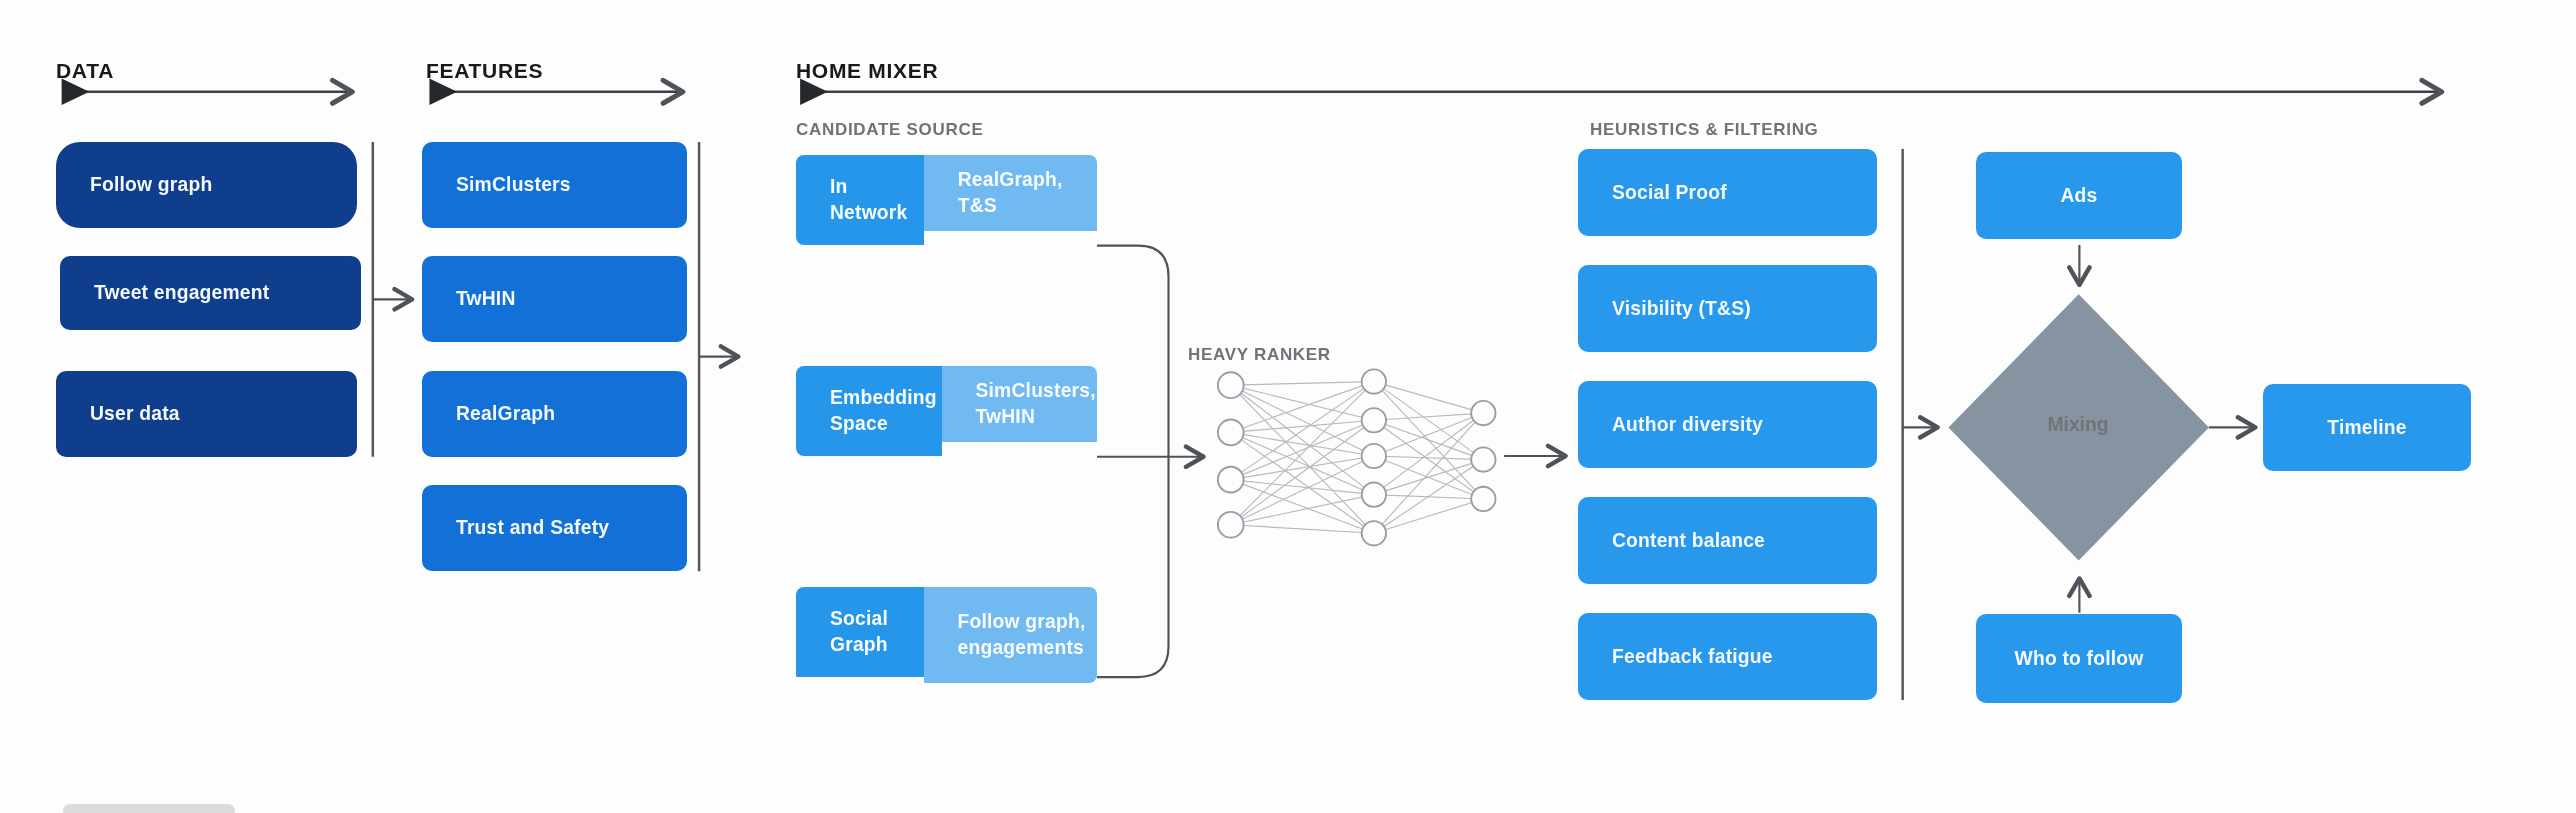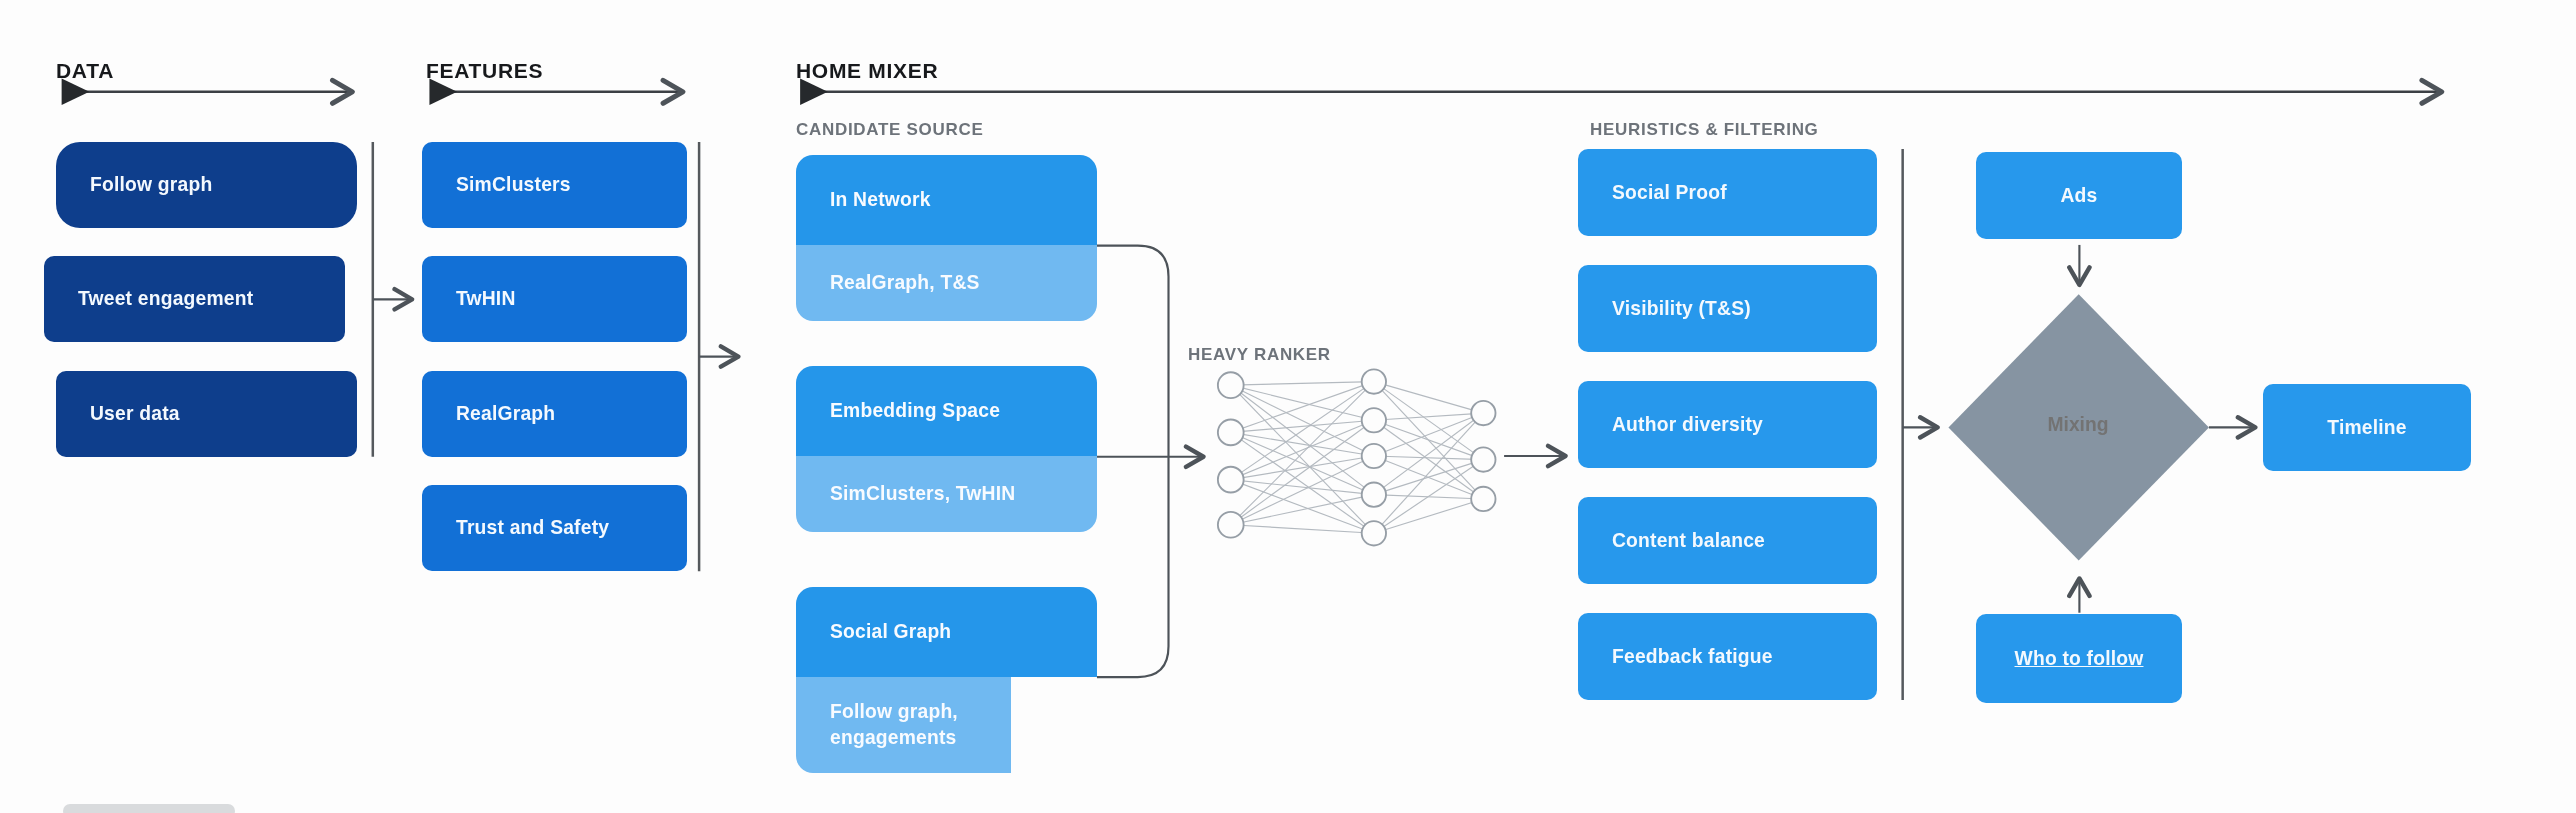--- a/index.html
+++ b/index.html
@@ -8,21 +8,21 @@
   #wires{position:absolute;left:0;top:0;z-index:0;}
   .hdr{position:absolute;font-size:21px;font-weight:700;color:#17191c;letter-spacing:0.7px;z-index:2;}
   .subhdr{position:absolute;font-size:17px;font-weight:600;color:#6d737a;letter-spacing:0.7px;z-index:2;}
   .box{position:absolute;border-radius:10px;color:#f4f9fe;font-size:19.3px;font-weight:600;
        display:flex;align-items:center;padding-left:34px;box-sizing:border-box;z-index:1;
        letter-spacing:0.2px;}
   .navy{background:#0e3e8c;}
   .mblue{background:#1270d6;}
   .bblue{background:#2798ec;}
   .center{justify-content:center;padding-left:0;}
-  .grp{position:absolute;border-radius:17px;overflow:hidden;z-index:1;display:flex;flex-direction:column;}
+  .grp{position:absolute;border-radius:8px;overflow:hidden;z-index:1;display:flex;}
   .grp .half{display:flex;align-items:center;padding-left:34px;box-sizing:border-box;
        color:#f8fbff;font-size:19.3px;font-weight:600;letter-spacing:0.2px;line-height:1.35;}
   .grp .top{background:#2596ea;}
   .grp .bot{background:#70b9f1;}
   .diamond-label{position:absolute;z-index:2;color:#737373;font-size:19.3px;font-weight:600;
        text-align:center;}
   .strip{position:absolute;background:#d9dbdd;border-radius:7.2px;z-index:1;}
 </style>
 </head>
 <body>
@@ -123,21 +123,21 @@
 
   <div class="hdr" style="left:56px;top:59px;">DATA</div>
   <div class="hdr" style="left:426px;top:59px;">FEATURES</div>
   <div class="hdr" style="left:796px;top:59px;">HOME MIXER</div>
 
   <div class="subhdr" style="left:796px;top:120px;">CANDIDATE SOURCE</div>
   <div class="subhdr" style="left:1590px;top:120px;">HEURISTICS &amp; FILTERING</div>
   <div class="subhdr" style="left:1188px;top:345px;width:215px;text-align:left;">HEAVY RANKER</div>
 
   <div class="box navy" style="left:56px;top:142px;width:301px;height:86px;border-radius:24px;">Follow graph</div>
-  <div class="box navy" style="left:44px;top:256px;width:301px;height:86px;">Tweet engagement</div>
+  <div class="box navy" style="left:60px;top:256px;width:301px;height:74px;">Tweet engagement</div>
   <div class="box navy" style="left:56px;top:371px;width:301px;height:86px;">User data</div>
 
   <div class="box mblue" style="left:422px;top:142px;width:265px;height:86px;">SimClusters</div>
   <div class="box mblue" style="left:422px;top:256px;width:265px;height:86px;">TwHIN</div>
   <div class="box mblue" style="left:422px;top:371px;width:265px;height:86px;">RealGraph</div>
   <div class="box mblue" style="left:422px;top:485px;width:265px;height:86px;">Trust and Safety</div>
 
   <div class="grp" style="left:796px;top:155px;width:301px;">
     <div class="half top" style="height:90px;">In Network</div>
     <div class="half bot" style="height:76px;">RealGraph, T&amp;S</div>
@@ -152,18 +152,18 @@
   </div>
 
   <div class="box bblue" style="left:1578px;top:149px;width:299px;height:87px;">Social Proof</div>
   <div class="box bblue" style="left:1578px;top:265px;width:299px;height:87px;">Visibility (T&amp;S)</div>
   <div class="box bblue" style="left:1578px;top:381px;width:299px;height:87px;">Author diversity</div>
   <div class="box bblue" style="left:1578px;top:497px;width:299px;height:87px;">Content balance</div>
   <div class="box bblue" style="left:1578px;top:613px;width:299px;height:87px;">Feedback fatigue</div>
 
   <div class="box bblue center" style="left:1976px;top:152px;width:206px;height:87px;">Ads</div>
   <div class="diamond-label" style="left:1948px;top:414px;width:260px;">Mixing</div>
-  <div class="box bblue center" style="left:1976px;top:614px;width:206px;height:89px;text-decoration:underline;">Who to follow</div>
+  <div class="box bblue center" style="left:1976px;top:614px;width:206px;height:89px;">Who to follow</div>
   <div class="box bblue center" style="left:2263px;top:384px;width:208px;height:87px;">Timeline</div>
 
   <div class="strip" style="left:63px;top:804px;width:172px;height:14.3px;"></div>
 </div>
 
 
 </body></html>

